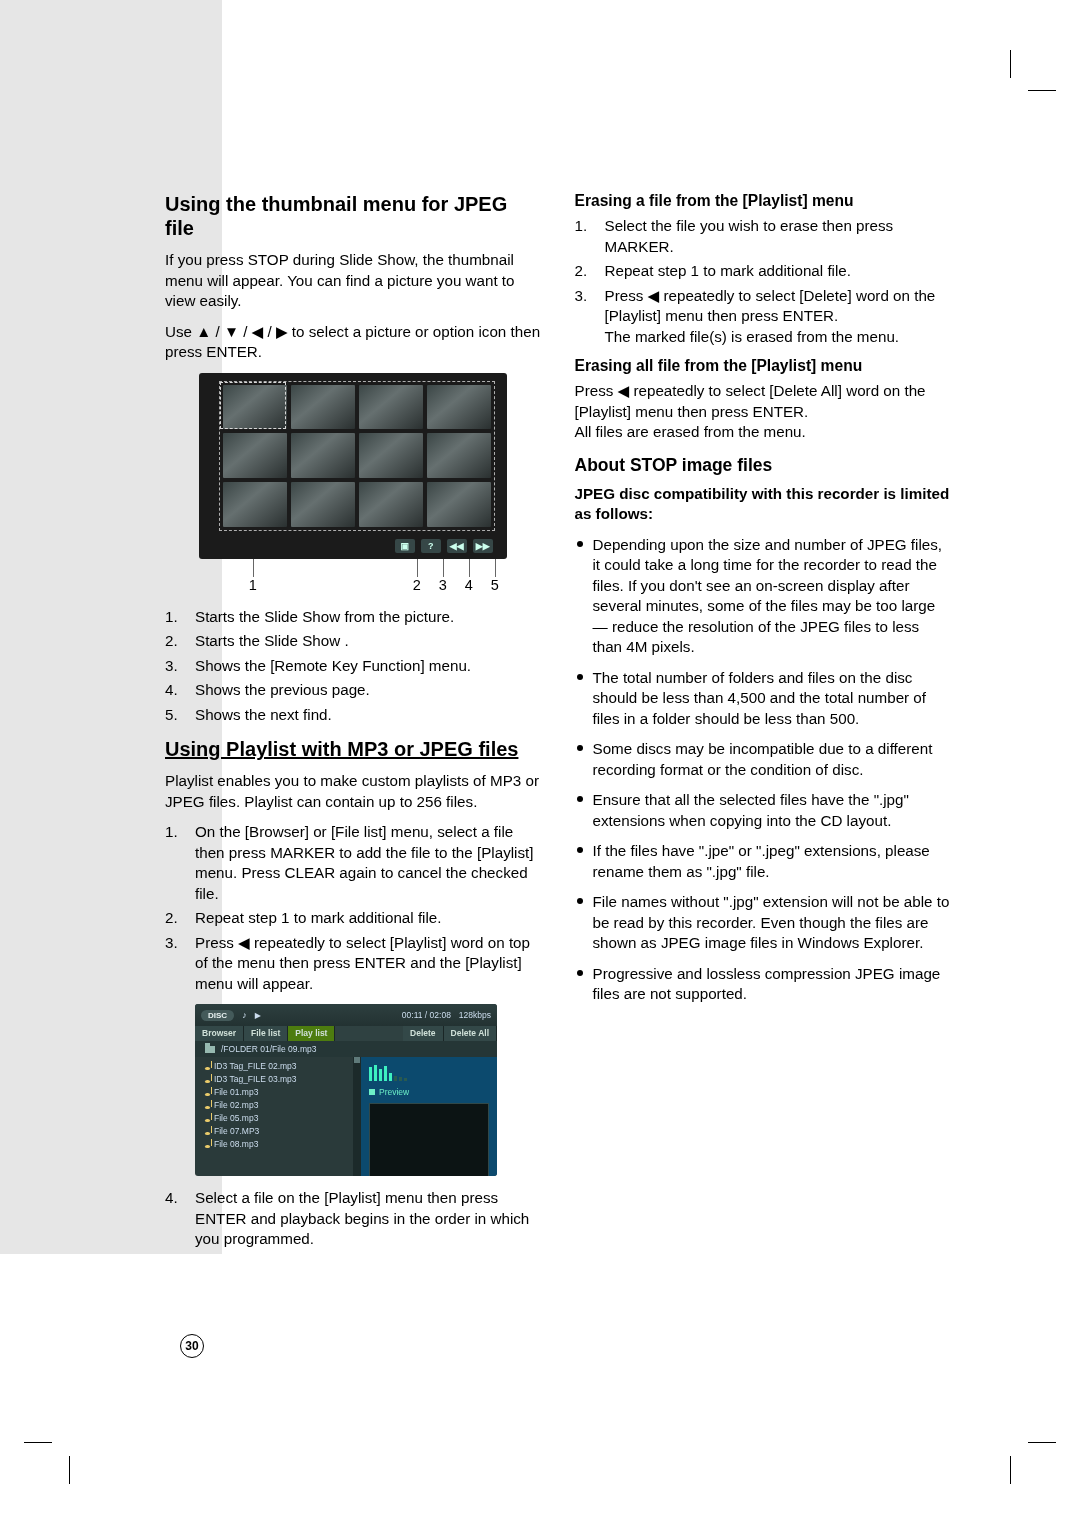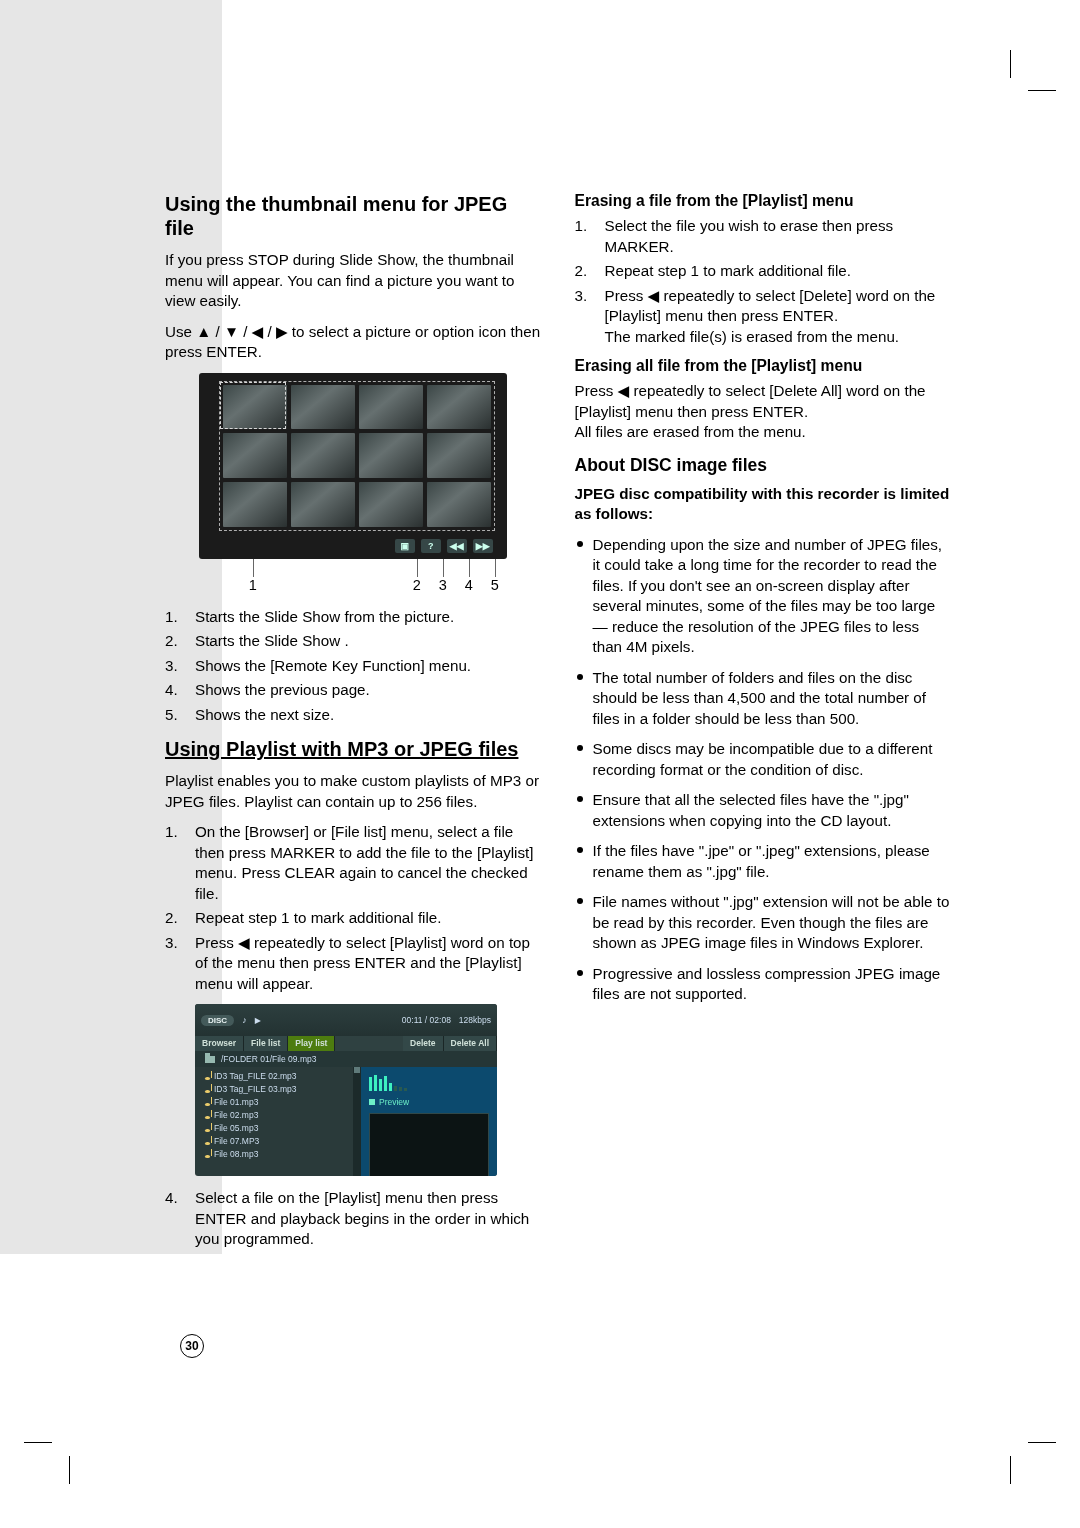--- a/index.html
+++ b/index.html
@@ -45,21 +45,21 @@
   .dashed-select { position:absolute; left:1px; top:1px; width: calc(25% - 3px); height: calc(33.33% - 3px); border:1.5px dashed #d8d8d8; pointer-events:none;}
   .navbar { position: absolute; right: 14px; bottom: 6px; display: flex; gap: 6px; }
   .nav-btn { width: 20px; height: 14px; background: #364747; border-radius: 2px; color: #cfe; font-size: 9px; display:flex; align-items:center; justify-content:center; font-weight:bold; }
   .thumb-callouts { position: relative; height: 34px; }
   .callout-line { position: absolute; width: 1px; background: #666; }
   .callout-num { position: absolute; font-size: 14.5px; top: 18px; transform: translateX(-50%); }
 
   
   .pl-fig { width: 302px; margin: 6px auto 12px 30px; }
   .pl-screen { width: 302px; height: 172px; background: #2a3a3a; border-radius: 3px; position: relative; overflow: hidden; font-size: 8.5px; color: #cde; }
-  .pl-top { display: flex; align-items: center; height: 32px; padding: 0 6px; gap: 8px; background: linear-gradient(#2d3f3f,#233232); }
+  .pl-top { display: flex; align-items: center; height: 22px; padding: 0 6px; gap: 8px; background: linear-gradient(#2d3f3f,#233232); }
   .chip { background: #445a5a; border-radius: 6px; padding: 1px 7px; font-size: 8px; font-weight:bold; color:#e8f2f2; }
   .pl-top .spacer { flex: 1; }
   .pl-tabs { display: flex; height: 15px; font-weight: bold; }
   .pl-tab { padding: 2px 7px; border-right: 1px solid #1a2626; background:#334848; color:#cfe0d8;}
   .pl-tab.active { background: #4d7c0f; }
   .pl-tabs .gap { flex: 1; background:#2f4141;}
   .pl-path { padding: 3px 10px; font-size: 8.5px; background:#253636; display:flex; align-items:center; gap:6px;}
   .folder-ic{ width:10px; height:7px; background:#96b9b0; display:inline-block; position:relative;}
   .folder-ic::before{content:"";position:absolute;left:0;top:-3px;width:5px;height:3px;background:#96b9b0;}
   .pl-body { display: flex; height: calc(100% - 44px); }
@@ -145,21 +145,21 @@
           <div class="callout-line" style="left:296px; top:0; height:18px;"></div>
           <div class="callout-num" style="left:296px;">5</div>
         </div>
       </div>
 
       <ol class="numlist">
         <li>Starts the Slide Show from the picture.</li>
         <li>Starts the Slide Show .</li>
         <li>Shows the [Remote Key Function] menu.</li>
         <li>Shows the previous page.</li>
-        <li>Shows the next size.</li>
+        <li>Shows the next find.</li>
       </ol>
 
       <h1 style="margin-top:12px;text-decoration:underline;">Using Playlist with MP3 or JPEG files</h1>
       <p class="body">Playlist enables you to make custom playlists of MP3 or JPEG files. Playlist can contain up to 256 files.</p>
 
       <ol class="numlist">
         <li>On the [Browser] or [File list] menu, select a file then press MARKER to add the file to the [Playlist] menu. Press CLEAR again to cancel the checked file.</li>
         <li>Repeat step 1 to mark additional file.</li>
         <li>Press ◀ repeatedly to select [Playlist] word on top of the menu then press ENTER and the [Playlist] menu will appear.</li>
       </ol>
@@ -250,21 +250,21 @@
         <li>Select the file you wish to erase then press MARKER.</li>
         <li>Repeat step 1 to mark additional file.</li>
         <li style="white-space:pre-line;">Press ◀ repeatedly to select [Delete] word on the [Playlist] menu then press ENTER.
 The marked file(s) is erased from the menu.</li>
       </ol>
 
       <h3 style="margin-top:10px;">Erasing all file from the [Playlist] menu</h3>
       <p class="body" style="white-space:pre-line;">Press ◀ repeatedly to select [Delete All] word on the [Playlist] menu then press ENTER.
 All files are erased from the menu.</p>
 
-      <h2 style="margin-top:12px;">About DISC image files</h2>
+      <h2 style="margin-top:12px;">About STOP image files</h2>
       <p class="body" style="font-weight:bold;">JPEG disc compatibility with this recorder is limited as follows:</p>
 
       <ul class="bullets">
         <li>Depending upon the size and number of JPEG files, it could take a long time for the recorder to read the files. If you don't see an on-screen display after several minutes, some of the files may be too large — reduce the resolution of the JPEG files to less than 4M pixels.</li>
         <li>The total number of folders and files on the disc should be less than 4,500 and the total number of files in a folder should be less than 500.</li>
         <li>Some discs may be incompatible due to a different recording format or the condition of disc.</li>
         <li>Ensure that all the selected files have the ".jpg" extensions when copying into the CD layout.</li>
         <li>If the files have ".jpe" or ".jpeg" extensions, please rename them as ".jpg" file.</li>
         <li>File names without ".jpg" extension will not be able to be read by this recorder. Even though the files are shown as JPEG image files in Windows Explorer.</li>
         <li>Progressive and lossless compression JPEG image files are not supported.</li>

